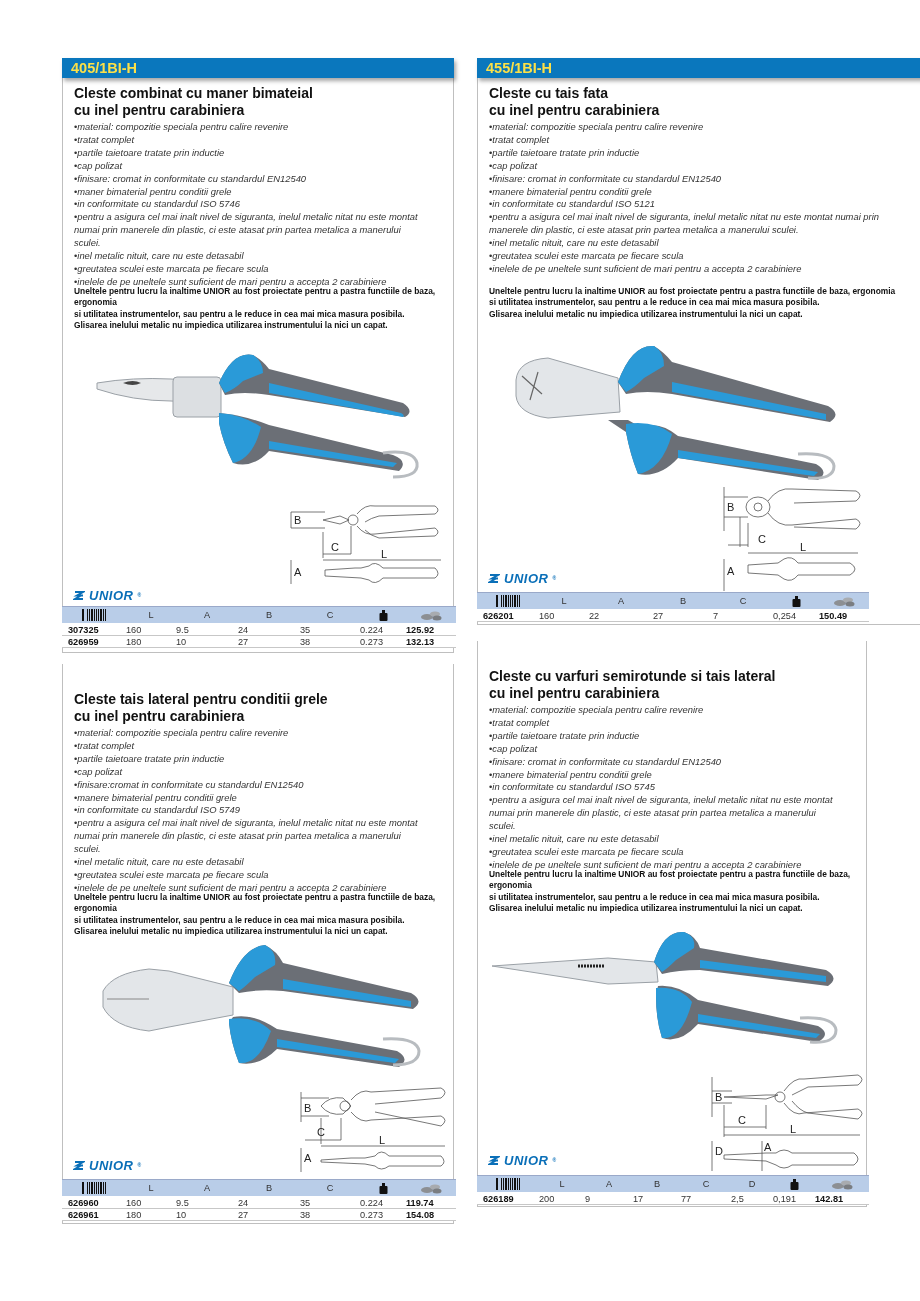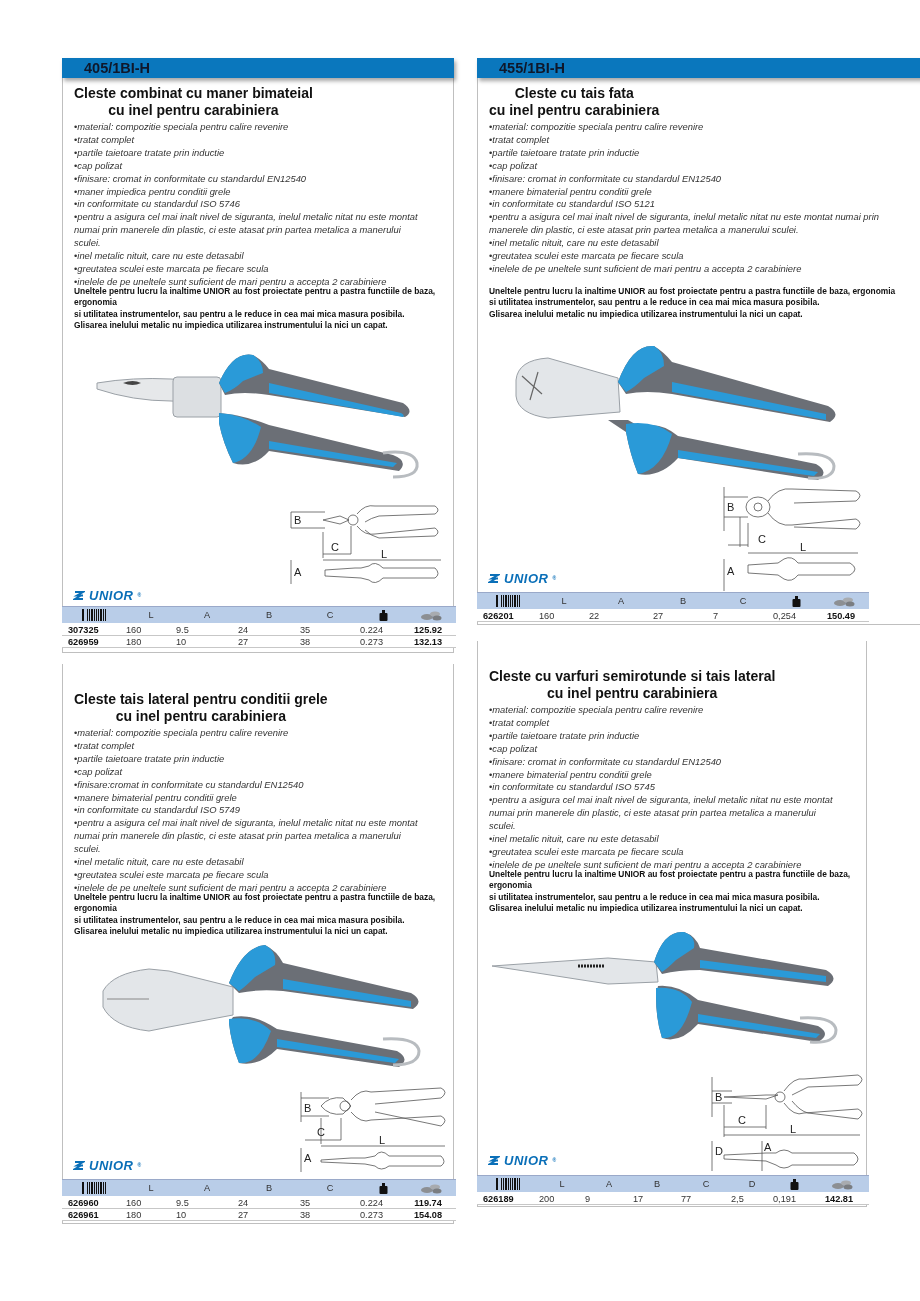--- a/index.html
+++ b/index.html
@@ -9,32 +9,31 @@
   .panel {
     position: absolute;
     background: #ffffff;
     border: 1px solid #bfbfbf;
     border-top: none;
   }
   .panel-header {
     position: absolute; left: -1px; right: -1px; top: 0;
     height: 20px;
     background: #0a77bd;
-    color: #0f172a;
+    color: #fde047;
     font-weight: bold;
     font-size: 14.5px;
     line-height: 20px;
-    padding-left: 22px;
+    padding-left: 9px;
     box-shadow: 2px 3px 4px rgba(0,0,0,0.35);
   }
   .panel-title {
     position: absolute; left: 11px; top: 27px;
     font-size: 14px; font-weight: bold; line-height: 17px; color: #111;
     white-space: pre-line;
-    text-align: center;
   }
   .bullets {
     position: absolute; left: 11px; top: 63px; right: 25px;
     list-style: none;
     font-size: 9.4px; line-height: 12.9px; font-style: italic; color: #333;
   }
   .bullets li::before { content: "\2022 "; font-style: normal; }
   .note {
     position: absolute; left: 11px; right: 8px;
     font-size: 8.4px; line-height: 11.4px; font-weight: bold; color: #111;
@@ -60,40 +59,40 @@
     font-weight: normal; color: #333;
     height: 17px; text-align: center; padding: 0;
     border-bottom: 1px solid #ffffff;
   }
   table.spec td {
     height: 12px; color: #333; padding: 0;
     border-bottom: 1px solid #c7c7c7;
     background: #ffffff;
   }
   table.spec td.code { font-weight: bold; color: #111; text-align: left; padding-left: 6px; }
-  table.spec td.price { font-weight: bold; color: #111; text-align: center; padding-right: 6px; }
+  table.spec td.price { font-weight: bold; color: #111; text-align: left; padding-right: 6px; }
   .barcode { display: inline-block; width: 24px; height: 12px;
     background: repeating-linear-gradient(90deg, #111 0 1.6px, transparent 1.6px 2.6px, #111 2.6px 3.4px, transparent 3.4px 4.6px); vertical-align: middle; }
   .weight-icon { display: inline-block; vertical-align: middle; }
   .coins-icon { display: inline-block; vertical-align: middle; }
 </style>
 </head>
 <body>
 
 <section class="panel" style="left:62px; top:58px; width:392px; height:595px;">
   <div class="panel-header">405/1BI-H</div>
   <h2 class="panel-title">Cleste combinat cu maner bimateial
 cu inel pentru carabiniera</h2>
   <ul class="bullets">
     <li>material: compozitie speciala pentru calire revenire</li>
     <li>tratat complet</li>
     <li>partile taietoare tratate prin inductie</li>
     <li>cap polizat</li>
     <li>finisare: cromat in conformitate cu standardul EN12540</li>
-    <li>maner impiedica pentru conditii grele</li>
+    <li>maner bimaterial pentru conditii grele</li>
     <li>in conformitate cu standardul ISO 5746</li>
     <li>pentru a asigura cel mai inalt nivel de siguranta, inelul metalic nitat nu este montat numai prin manerele din plastic, ci este atasat prin partea metalica a manerului sculei.</li>
     <li>inel metalic nituit, care nu este detasabil</li>
     <li>greutatea sculei este marcata pe fiecare scula</li>
     <li>inelele de pe uneltele sunt suficient de mari pentru a accepta 2 carabiniere</li>
   </ul>
   <div class="note" style="top:228px;">
     <div>Uneltele pentru lucru la inaltime UNIOR au fost proiectate pentru a pastra functiile de baza, ergonomia</div>
     <div>si utilitatea instrumentelor, sau pentru a le reduce in cea mai mica masura posibila.</div>
     <div>Glisarea inelului metalic nu impiedica utilizarea instrumentului la nici un capat.</div>

